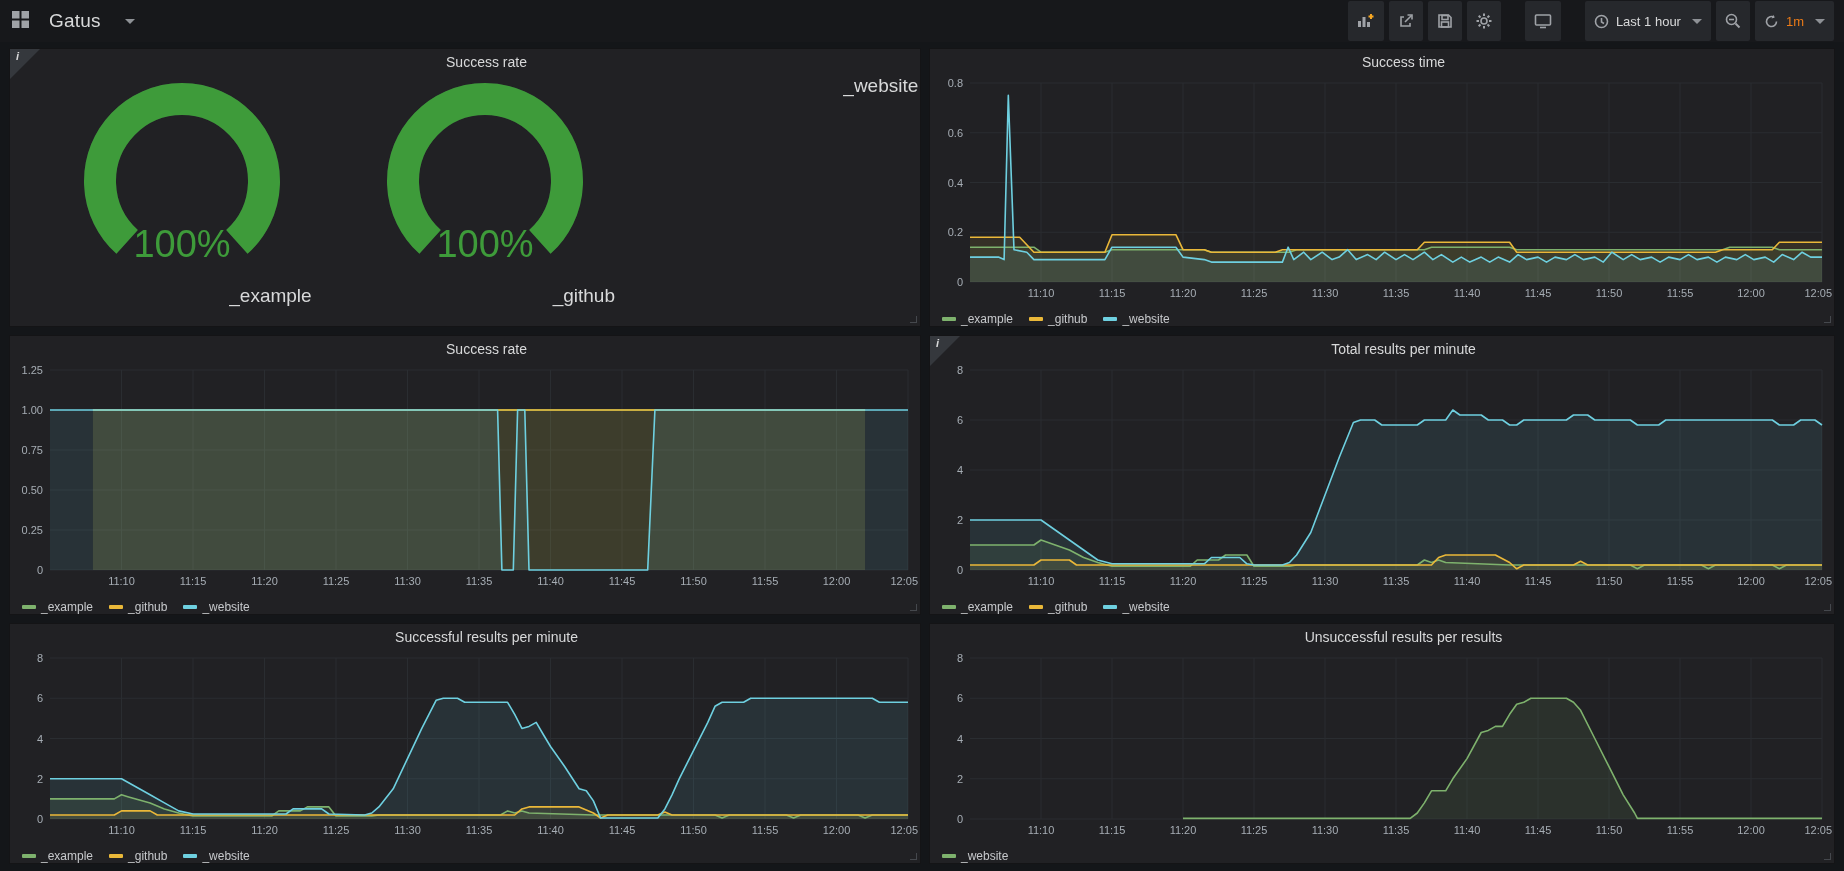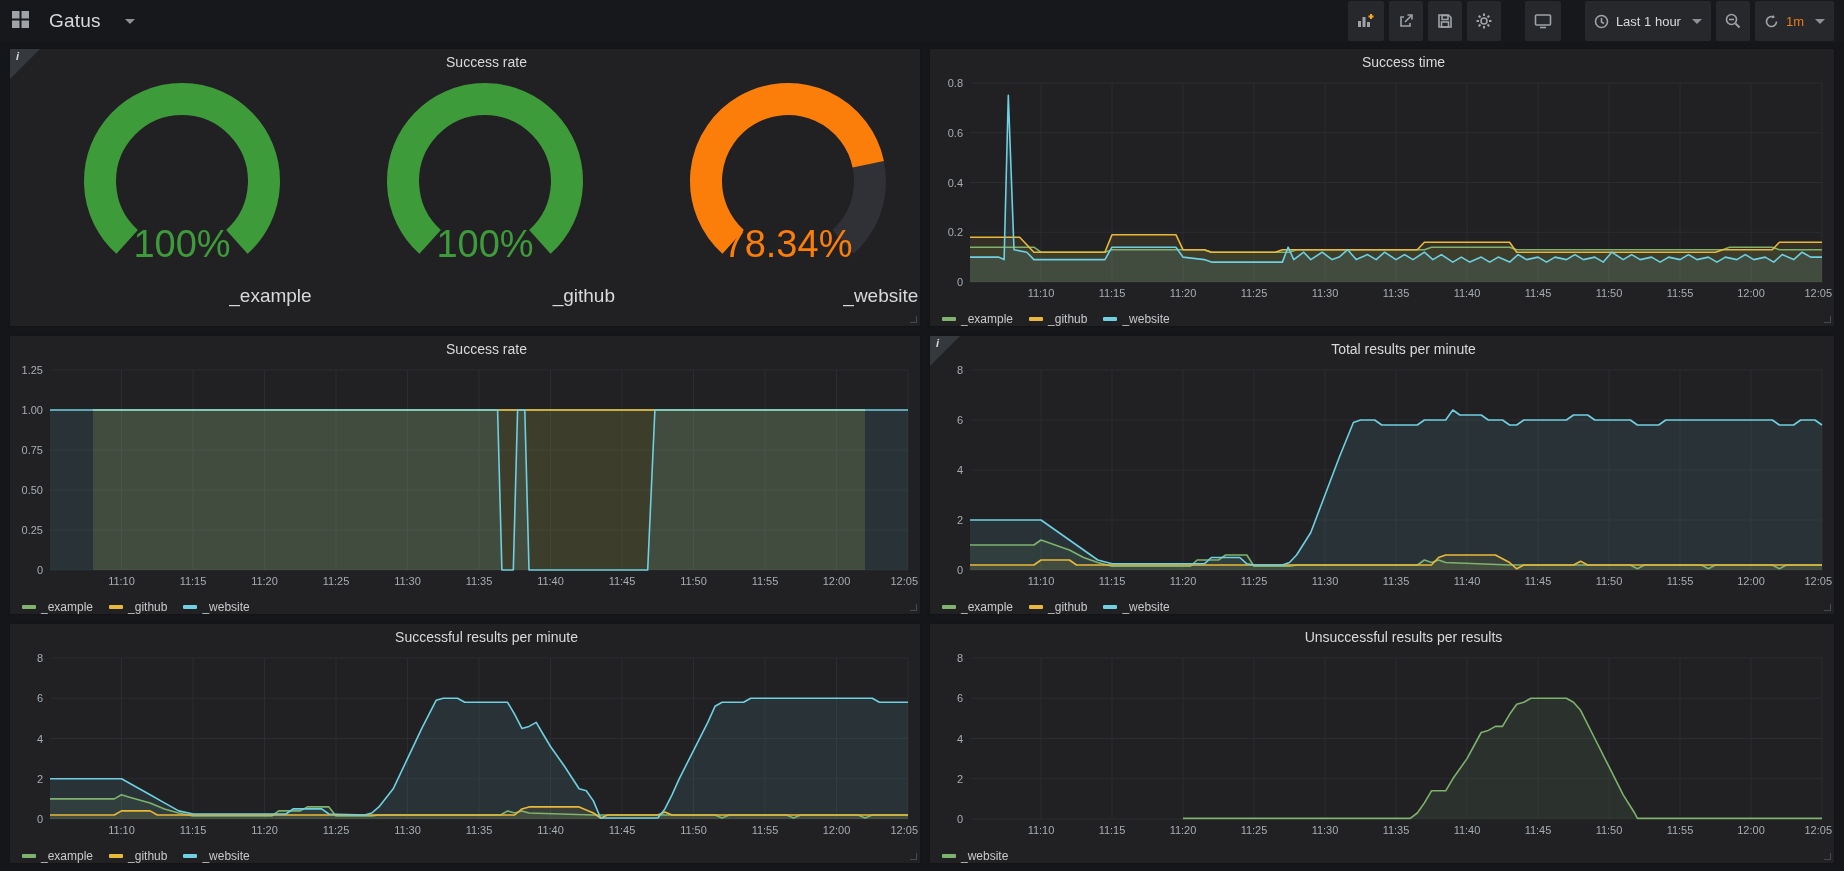--- a/index.html
+++ b/index.html
@@ -151,25 +151,20 @@
       </div>
       <div class="gauge">
         <div class="gauge-svg"><svg width="260" height="206" viewBox="0 0 260 206">
               <path d="M75.13 164.94 A82 82 0 1 1 184.87 164.94" fill="none" stroke="#2F3136" stroke-width="32" stroke-linecap="butt"></path>
               <path d="M75.13 164.94 A82 82 0 1 1 184.87 164.94" fill="none" stroke="#3E9B3A" stroke-width="32" stroke-linecap="butt"></path>
               <text x="130" y="180" fill="#3E9B3A" font-size="38" font-weight="500" text-anchor="middle">100%</text>
             </svg></div>
         <div class="gauge-label">_github</div>
       </div>
       <div class="gauge">
-        <div class="gauge-svg"><svg width="260" height="206" viewBox="0 0 260 206">
-              <path d="M75.13 164.94 A82 82 0 1 1 184.87 164.94" fill="none" stroke="#2F3136" stroke-width="32" stroke-linecap="butt"></path>
-              <path d="M75.13 164.94 A82 82 0 1 1 210.27 87.26" fill="none" stroke="#FC7E0A" stroke-width="32" stroke-linecap="butt"></path>
-              <text x="130" y="180" fill="#FC7E0A" font-size="38" font-weight="500" text-anchor="middle">78.34%</text>
-            </svg></div>
         <div class="gauge-label">_website</div>
       </div>
     </div>
   </div>
 
   <div class="panel">
     <div class="panel-title">Success time</div>
     <div class="chart"><svg width="904" height="229">
           <line x1="40" y1="207" x2="892" y2="207" stroke="#2a2d31" stroke-width="1"></line>
           <text x="33" y="211" fill="#a6adb4" font-size="11" text-anchor="end">0</text>

